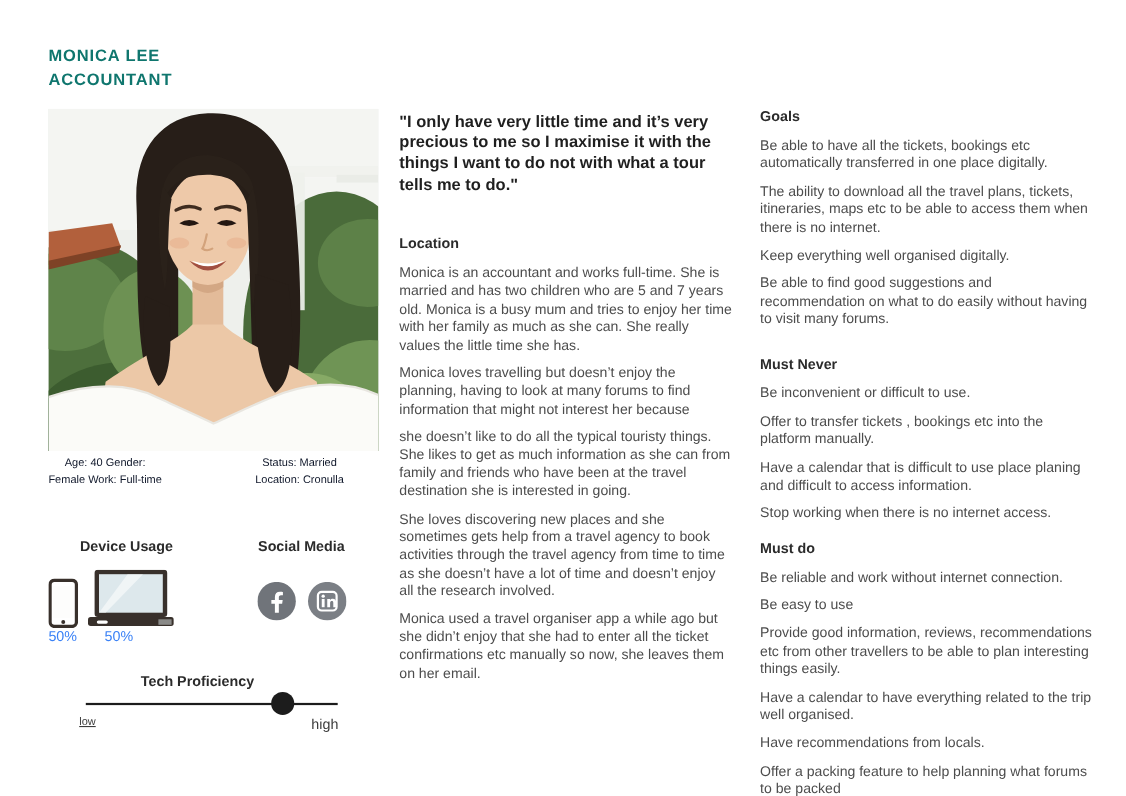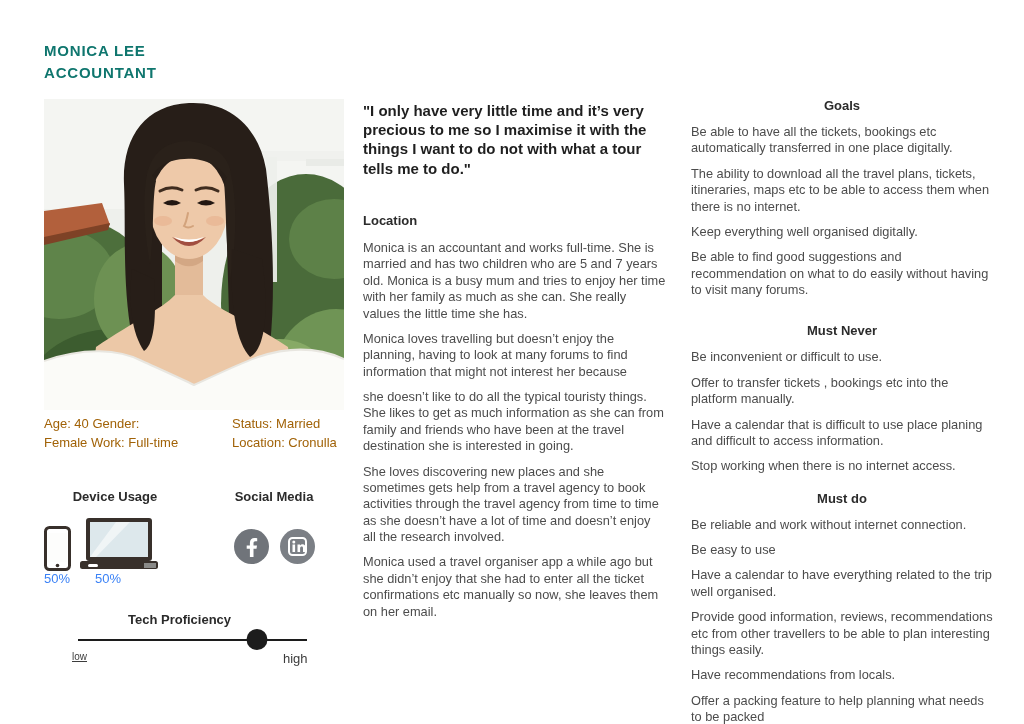--- a/index.html
+++ b/index.html
@@ -18,21 +18,21 @@
     left:44px; top:40px;
     font-size:15px; font-weight:bold; letter-spacing:0.8px;
     color:#0f766e; line-height:1.45;
   }
 
   
   .photo-frame { left:44px; top:99px; width:300px; height:311px; overflow:hidden; background:#eef0ee; }
   .photo-frame svg { display:block; }
 
   
-  .demo { top:415px; font-size:13px; line-height:1.45; color:#a16207; }
+  .demo { top:415px; font-size:10px; line-height:1.45; color:#0f172a;text-align:center; }
   .demo-left { left:44px; }
   .demo-right { left:232px; }
 
   
   .mini-head { font-size:13px; font-weight:bold; color:#2b2b2b; }
   .device-head { left:58px; top:489px; width:114px; text-align:center; }
   .social-head { left:230px; top:489px; width:88px; text-align:center; }
 
   
   .phone-wrap { left:44px; top:526px; }
@@ -58,21 +58,21 @@
   .quote {
     left:363px; top:101px; width:303px;
     font-size:15px; font-weight:bold; color:#1f1f1f; line-height:1.28;
   }
   .bio { left:363px; top:213px; width:303px; }
   .bio h3 { margin-bottom:12px; }
   .para { font-size:12.8px; line-height:1.28; margin-bottom:9px; color:#4c4c4c; }
 
   
   .rightcol { left:691px; top:98px; width:302px; }
-  .rightcol h3 { margin-bottom:11px;text-align:center; }
+  .rightcol h3 { margin-bottom:11px; }
   .gap-mustnever { margin-top:25px; }
   .gap-mustdo { margin-top:16px; }
 </style>
 </head>
 <body>
 
 <div class="abs persona-title">
   <div>MONICA LEE</div>
   <div>ACCOUNTANT</div>
 </div>
@@ -219,18 +219,18 @@
     <h3 class="mini-head">Must Never</h3>
     <p class="para">Be inconvenient or difficult to use.</p>
     <p class="para">Offer to transfer tickets , bookings etc into the platform manually.</p>
     <p class="para">Have a calendar that is difficult to use place planing and difficult to access information.</p>
     <p class="para">Stop working when there is no internet access.</p>
   </div>
   <div class="gap-mustdo">
     <h3 class="mini-head">Must do</h3>
     <p class="para">Be reliable and work without internet connection.</p>
     <p class="para">Be easy to use</p>
+    <p class="para">Provide good information, reviews, recommendations  etc from other travellers to be able to plan interesting things easily.</p>
     <p class="para">Have a calendar to have everything related to the trip well organised.</p>
-    <p class="para">Provide good information, reviews, recommendations  etc from other travellers to be able to plan interesting things easily.</p>
     <p class="para">Have recommendations from locals.</p>
-    <p class="para">Offer a packing feature to help planning what needs to be packed</p>
+    <p class="para">Offer a packing feature to help planning what forums to be packed</p>
   </div>
 </div>
 
 </body></html>

